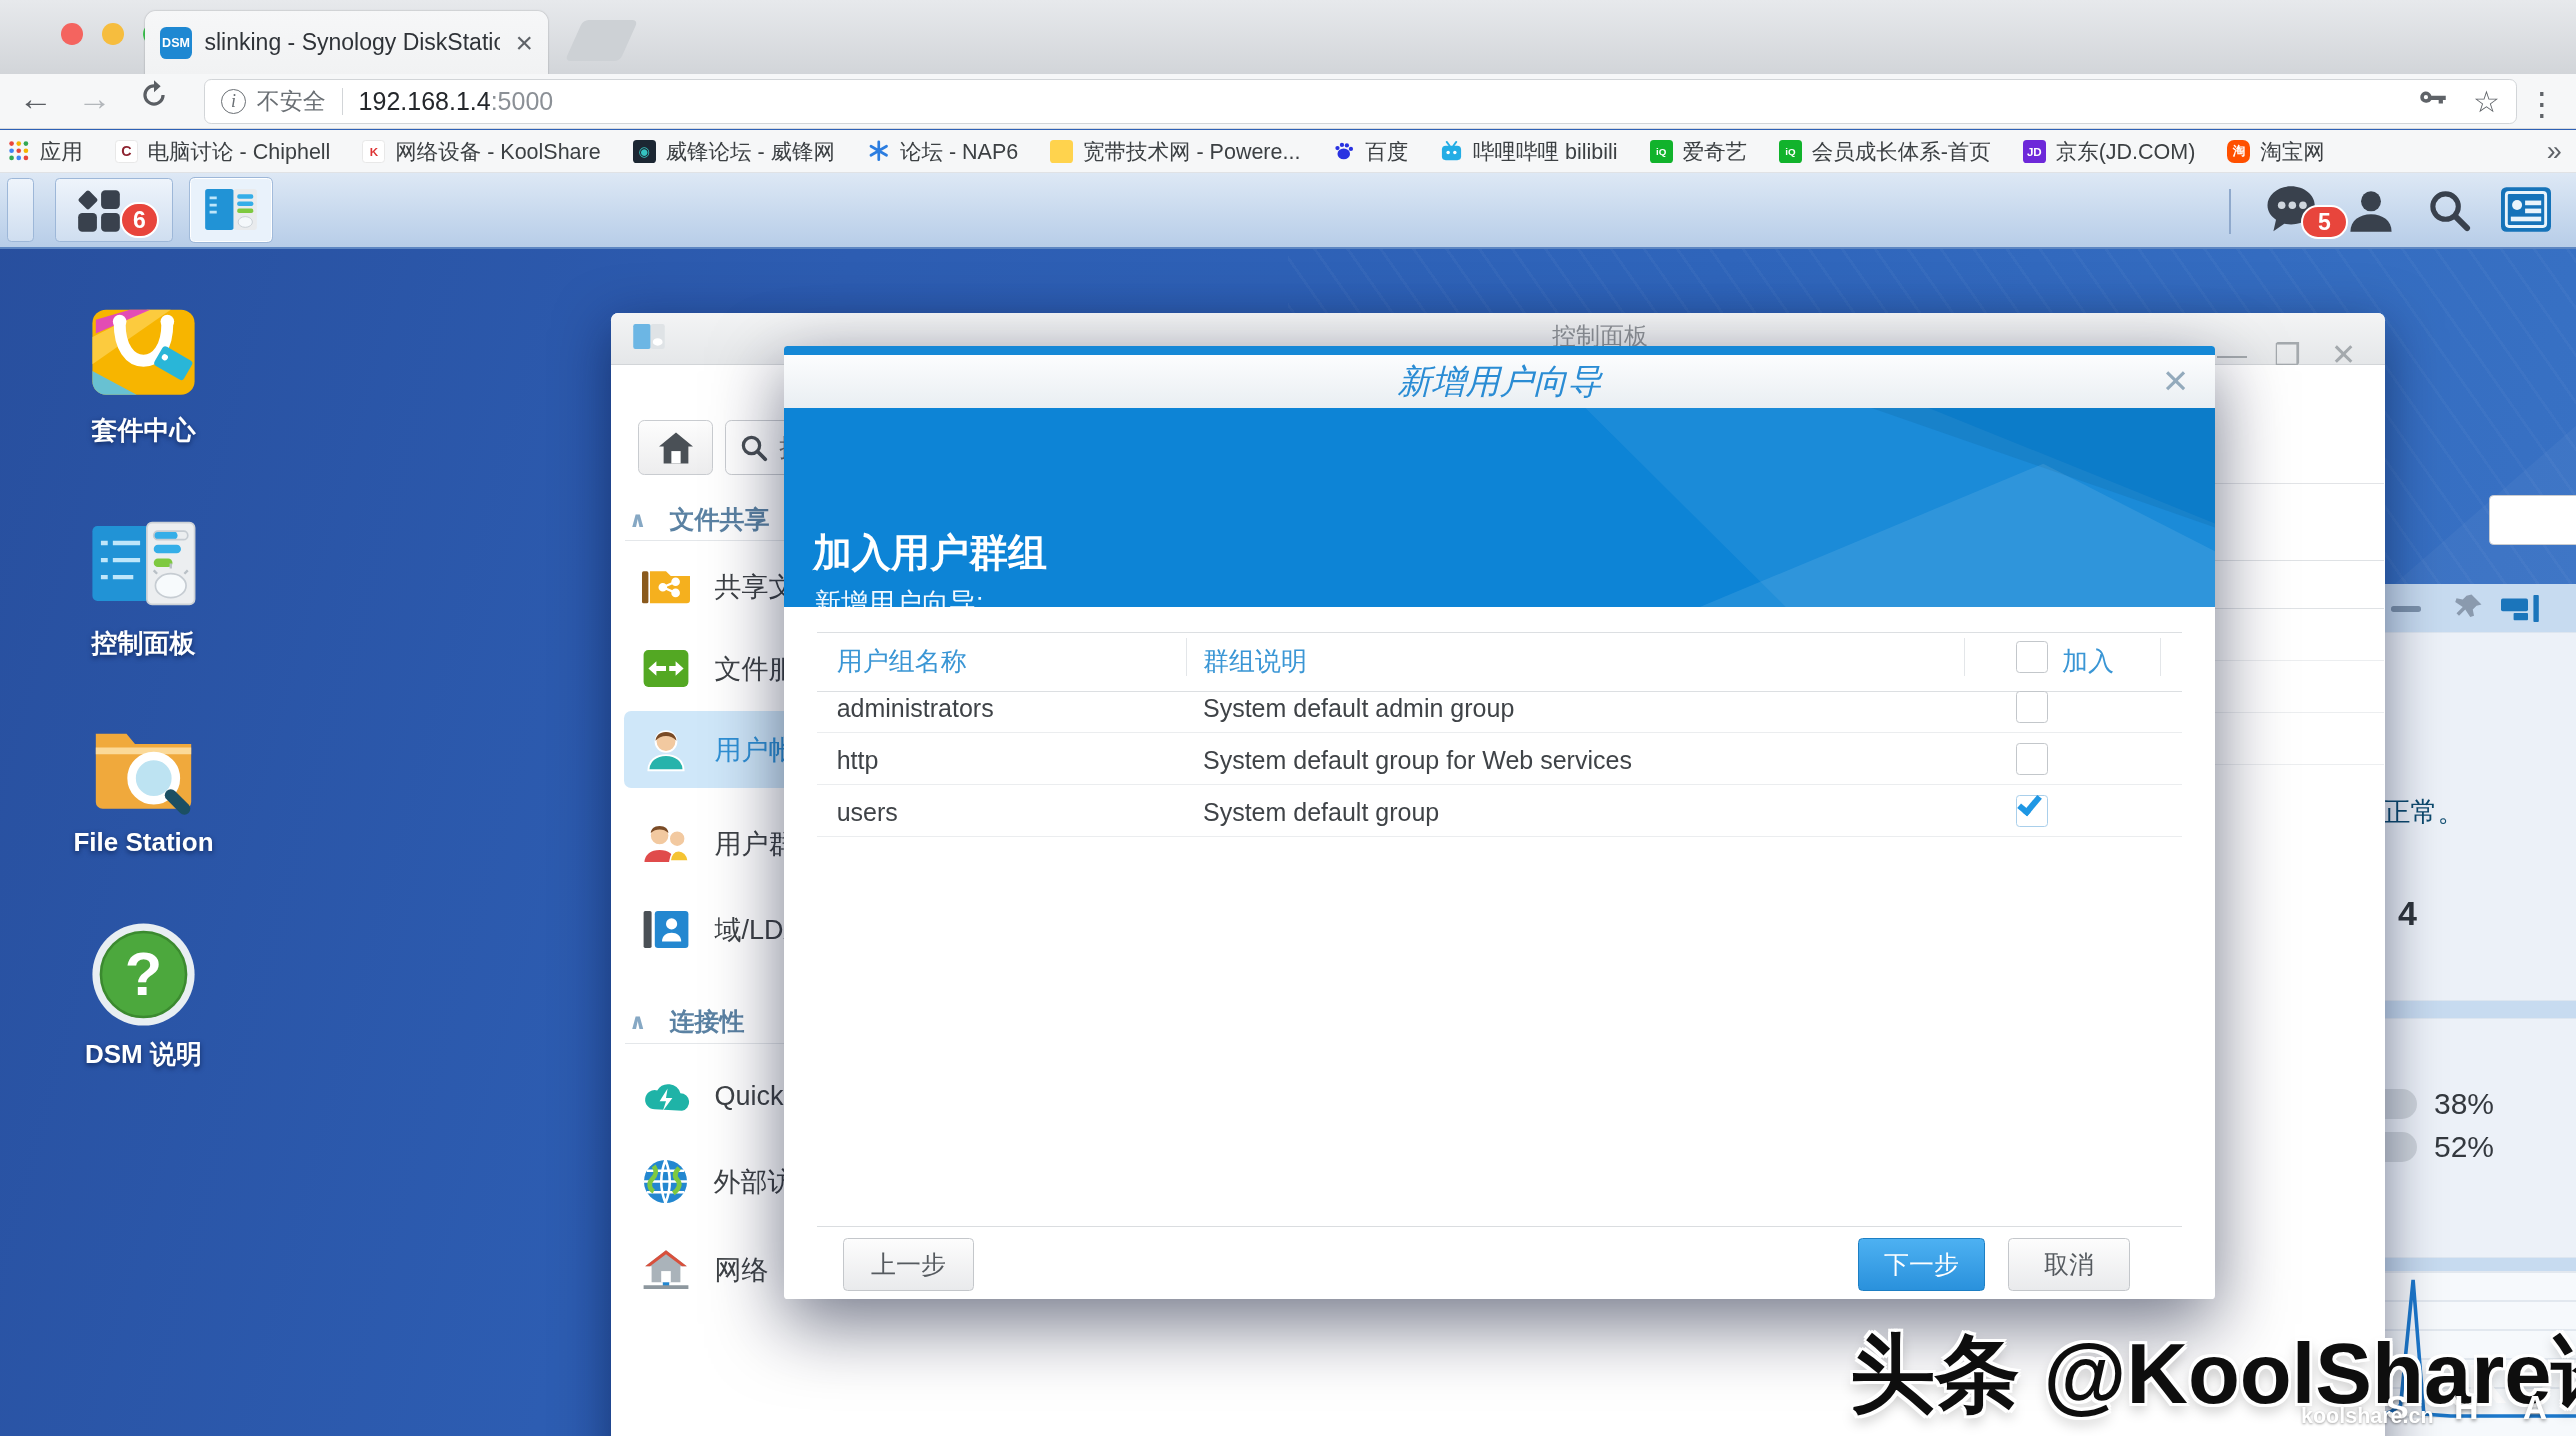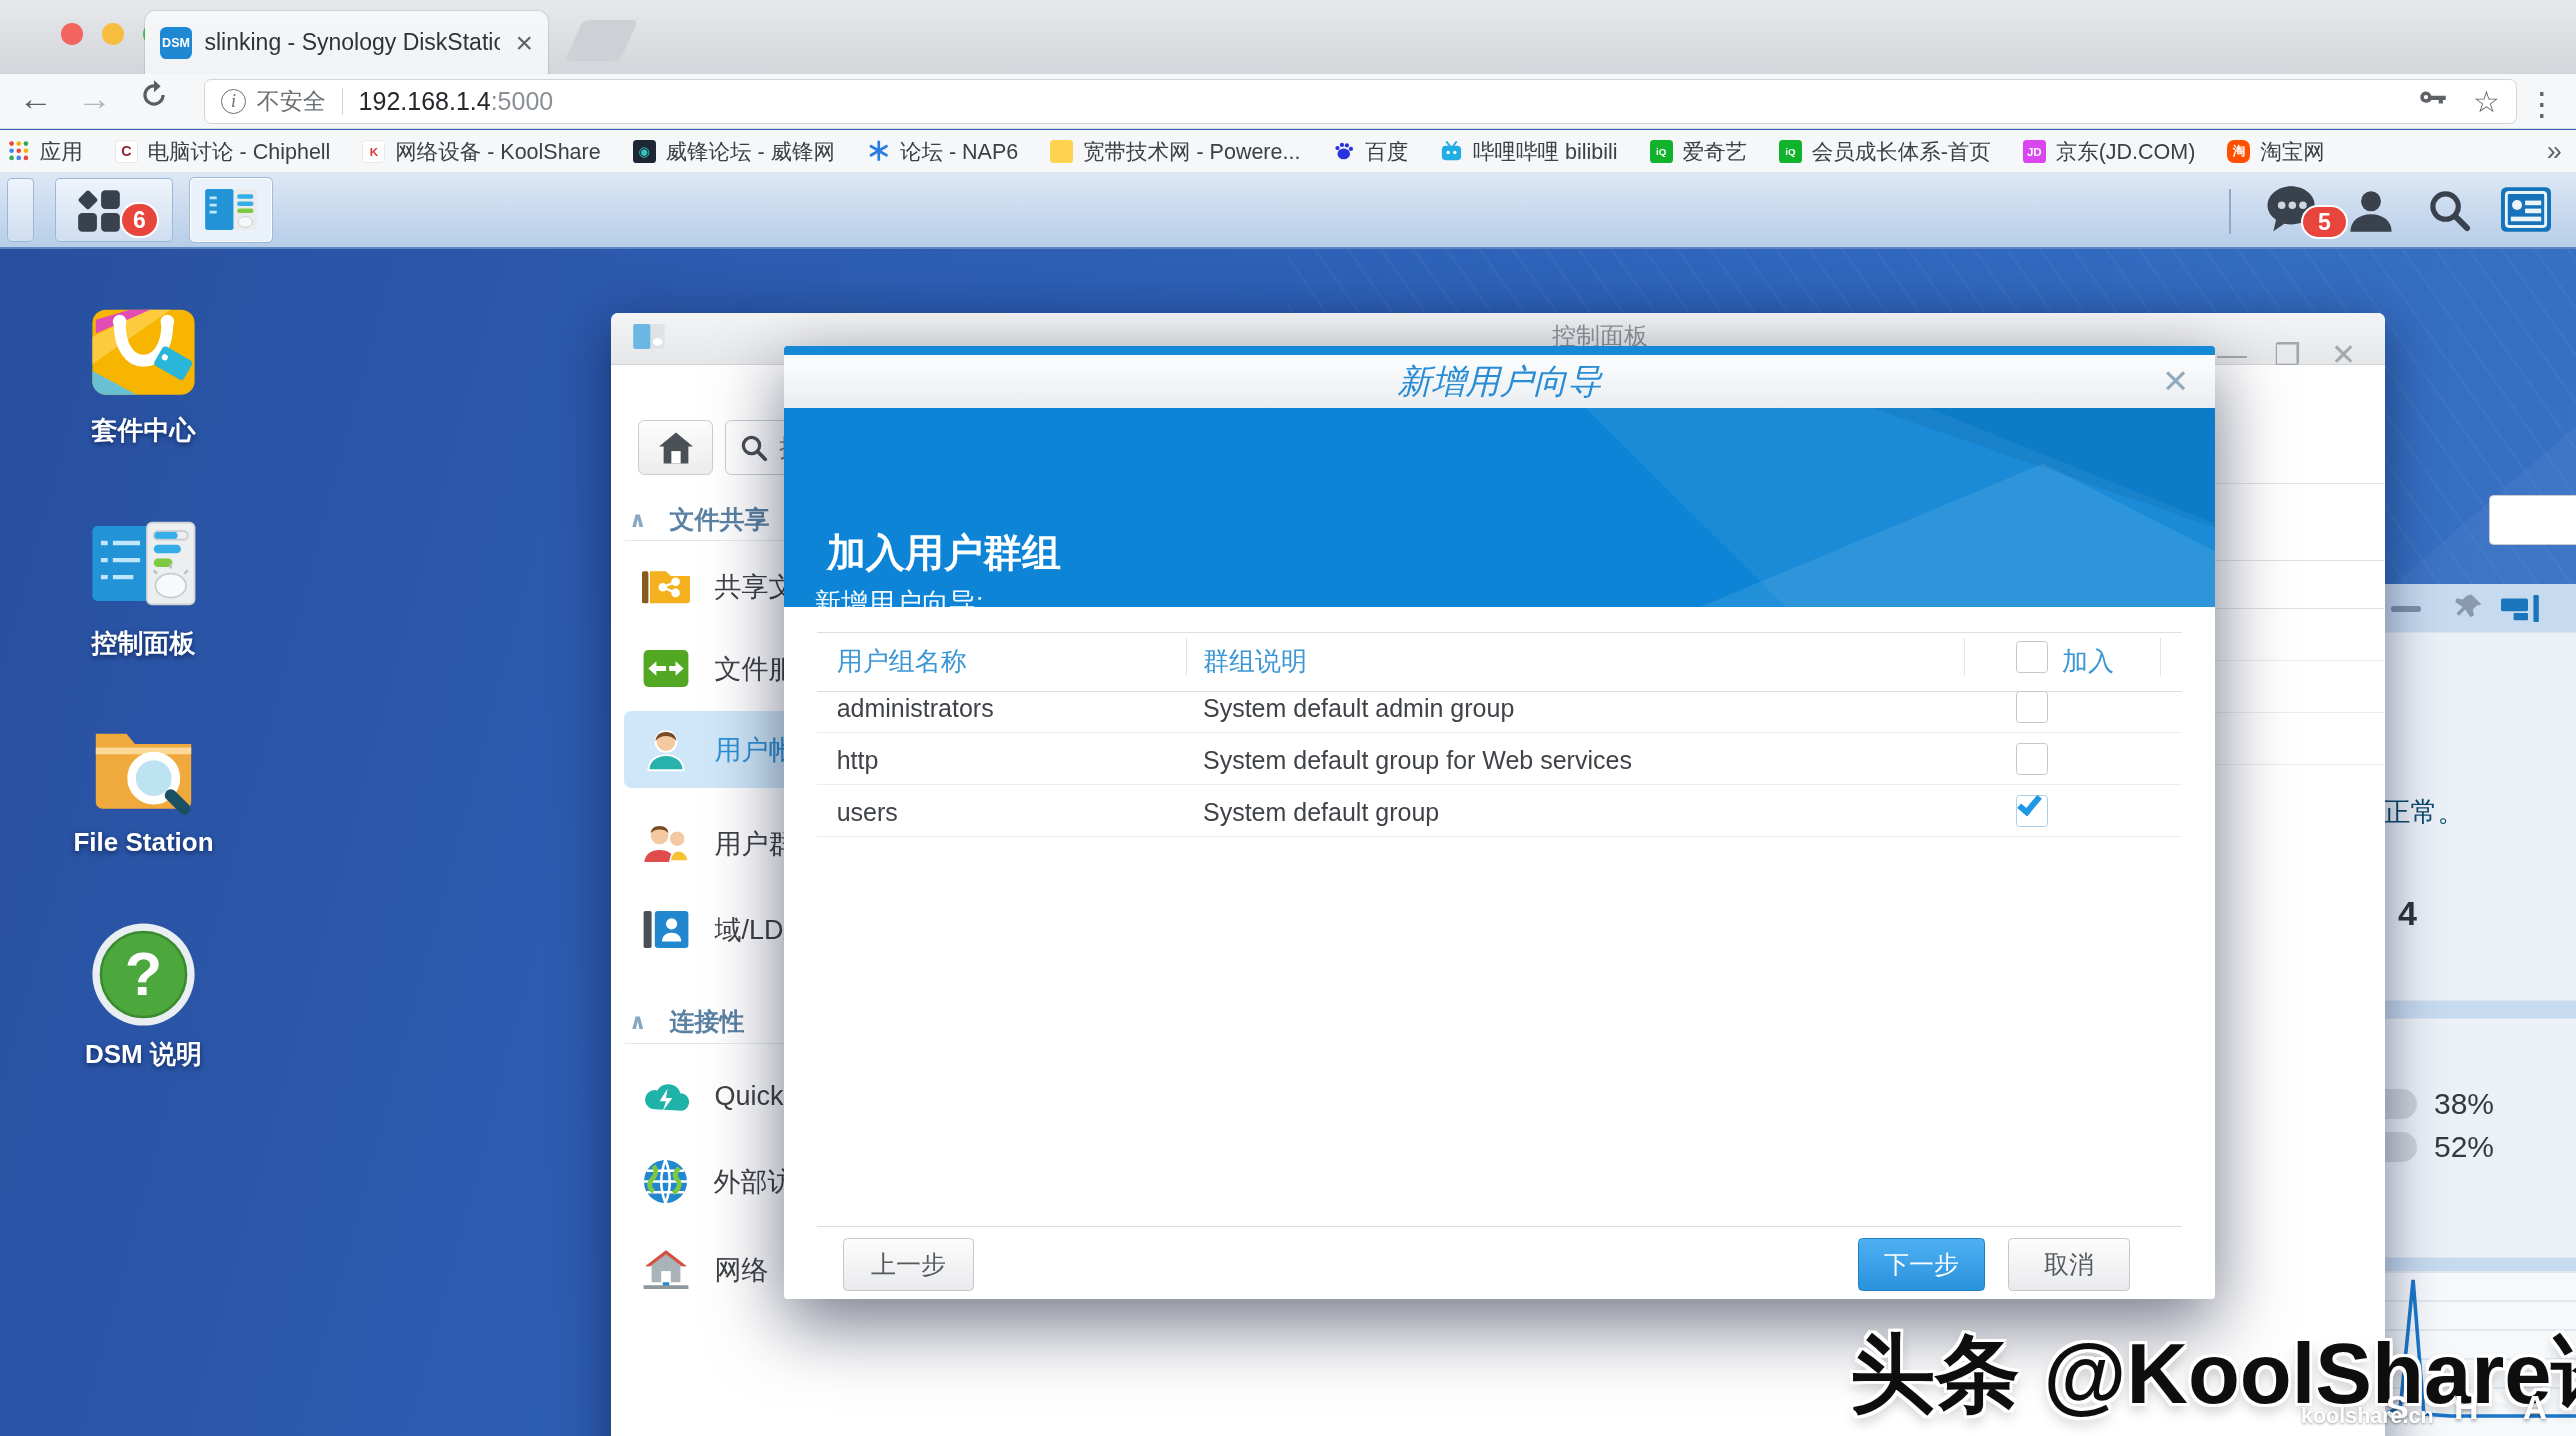--- a/index.html
+++ b/index.html
@@ -43,21 +43,21 @@
   .bookmarks { position:absolute; left:0; top:130px; width:100%; height:43px; background:#f6f7f8;
     border-bottom:0.9px solid #e0e2e5; display:flex; align-items:center; padding:0 7px; gap:32px; }
   .bm { display:flex; align-items:center; gap:9.8px; font-size:21.5px; color:#3c4043; white-space:nowrap; }
   .bmi { width:23px; height:23px; border-radius:3.6px; display:flex; align-items:center;
     justify-content:center; font-size:11.6px; font-weight:bold; flex:0 0 auto; }
   .f-chiphell{background:#fff;color:#8e2430;border:0.9px solid #e8e8e8;font-size:14.3px;}
   .f-kool{background:#fff;color:#d33;border:0.9px solid #e8e8e8;}
   .f-weifeng{background:#1c2733;color:#35c3c0;font-size:13.4px;}
   .f-broadband{background:#ffd34d;color:#fff;}
   .f-iqiyi{background:#11b32c;color:#fff;font-size:9.8px;}
-  .f-jd{background:#d946ef;color:#fff;}
+  .f-jd{background:#6d28d9;color:#fff;}
   .f-taobao{background:#ff5000;color:#fff;font-size:12.5px;border-radius:7.2px;}
   .bm-chevron { margin-left:auto; font-size:27px; color:#5f6368; padding-right:7.2px; }
 
   
   .desktop { position:absolute; left:0; top:173px; width:2576px; height:1264px;
     background:linear-gradient(105deg,#284f9e 0%,#2d5db2 30%,#2f65bb 60%,#3a74c6 100%); overflow:hidden; }
   .desktop::before { content:""; position:absolute; left:50%; top:0; width:50%; height:100%;
     background:repeating-linear-gradient(55deg, rgba(255,255,255,.03) 0 2.7px, transparent 2.7px 27px); }
   .desktop::after { content:""; position:absolute; right:0; top:20%; width:45%; height:80%;
     background:rgba(255,255,255,.04); clip-path:polygon(100% 0,0 100%,100% 100%); }
@@ -130,21 +130,21 @@
     background:linear-gradient(#fcfdfe,#e9eef2); display:flex; align-items:center; justify-content:center; }
   .wz-title { font-size:34px; color:#2a8cd4;font-style:italic; }
   .wz-close { position:absolute; right:27px; top:3.6px; font-size:43px; color:#93aabc; font-weight:300; line-height:1; }
   .wz-banner { position:absolute; left:0; top:62px; width:100%; height:199px; background:#0d84d6; overflow:hidden; }
   .wz-banner .fc1 { position:absolute; inset:0; background:rgba(255,255,255,.06);
     clip-path:polygon(56% 0,80% 0,100% 58%,100% 100%,70% 100%); }
   .wz-banner .fc2 { position:absolute; inset:0; background:rgba(8,62,110,.12);
     clip-path:polygon(76% 0,100% 0,100% 60%); }
   .wz-banner .fc3 { position:absolute; inset:0; background:rgba(255,255,255,.09);
     clip-path:polygon(64% 100%,88% 28%,100% 72%,100% 100%); }
-  .wz-h1 { position:absolute; left:29px; top:118px; font-size:39px; font-weight:bold; color:#fff;margin-left:14px; }
+  .wz-h1 { position:absolute; left:29px; top:118px; font-size:39px; font-weight:bold; color:#fff; }
   .wz-h2 { position:absolute; left:30px; top:177px; font-size:27px; color:#f2f9ff; }
   .wz-table { position:absolute; left:33px; top:286px; width:1365px; }
   .wz-thead { position:absolute; left:0; top:0; width:100%; height:60px;
     border-top:0.9px solid #dcdfe2; border-bottom:0.9px solid #dcdfe2; }
   .wz-th { position:absolute; top:10.7px; font-size:26px; color:#3a96d5; }
   .wz-v { position:absolute; top:5.4px; height:38px; width:0.9px; background:#e3e6e9; }
   .wz-row { position:absolute; left:0; width:100%; height:52px; border-bottom:0.9px solid #ebedef; }
   .wz-td { position:absolute; top:12.5px; font-size:25px; color:#3f4347; }
   .cb { position:absolute; width:32px; height:32px; background:#fff; border:1.8px solid #c3c7cb; border-radius:3.6px; }
   .cb.checked { border-color:#a9cfeb; }

